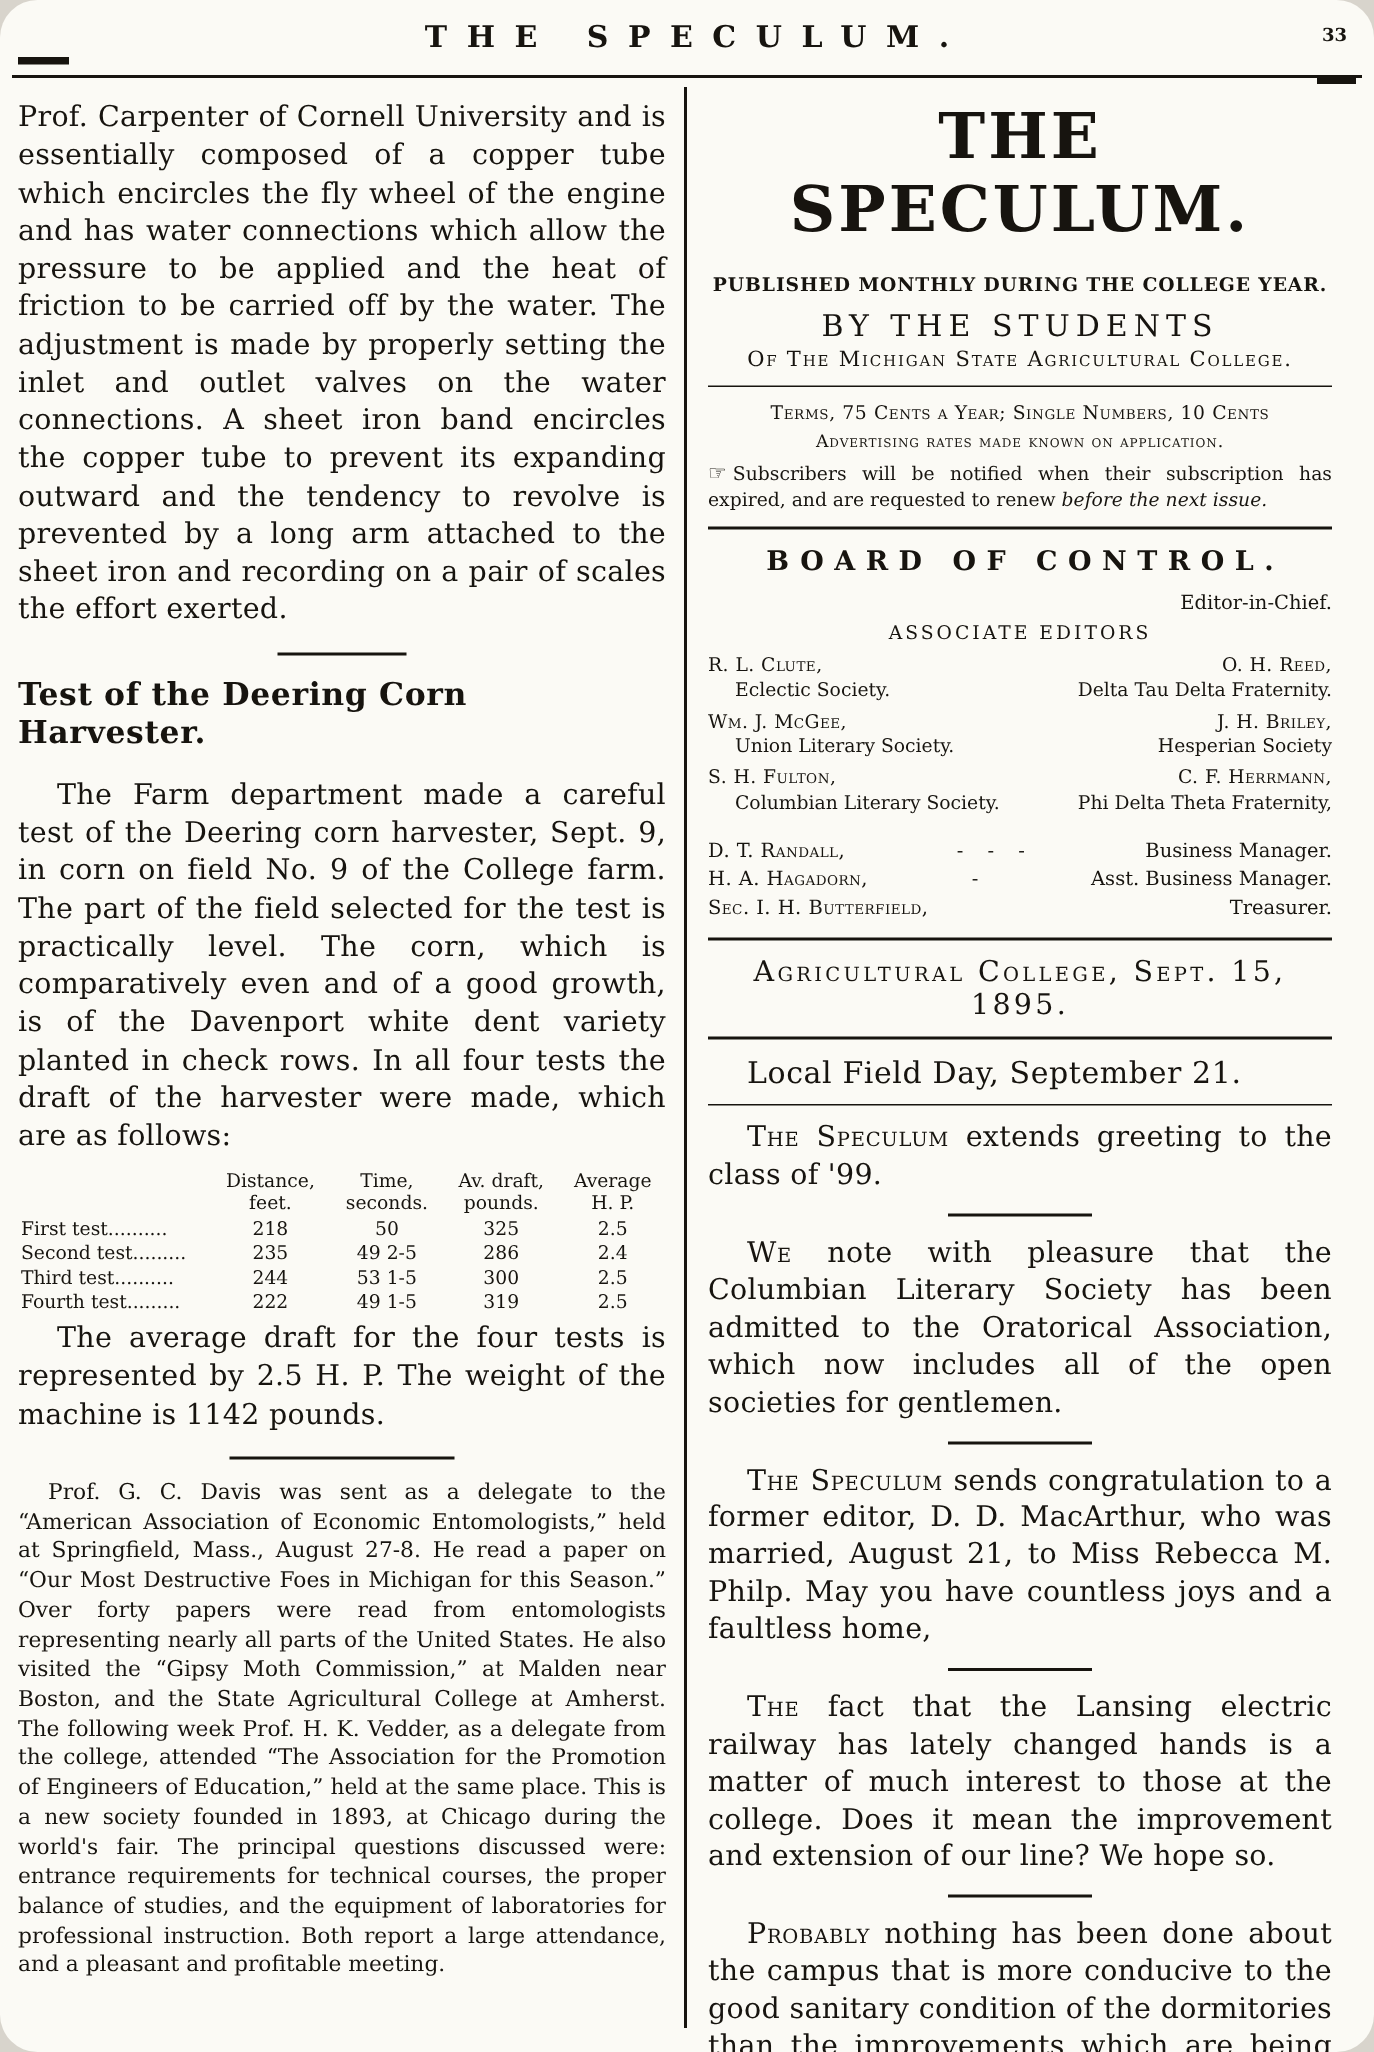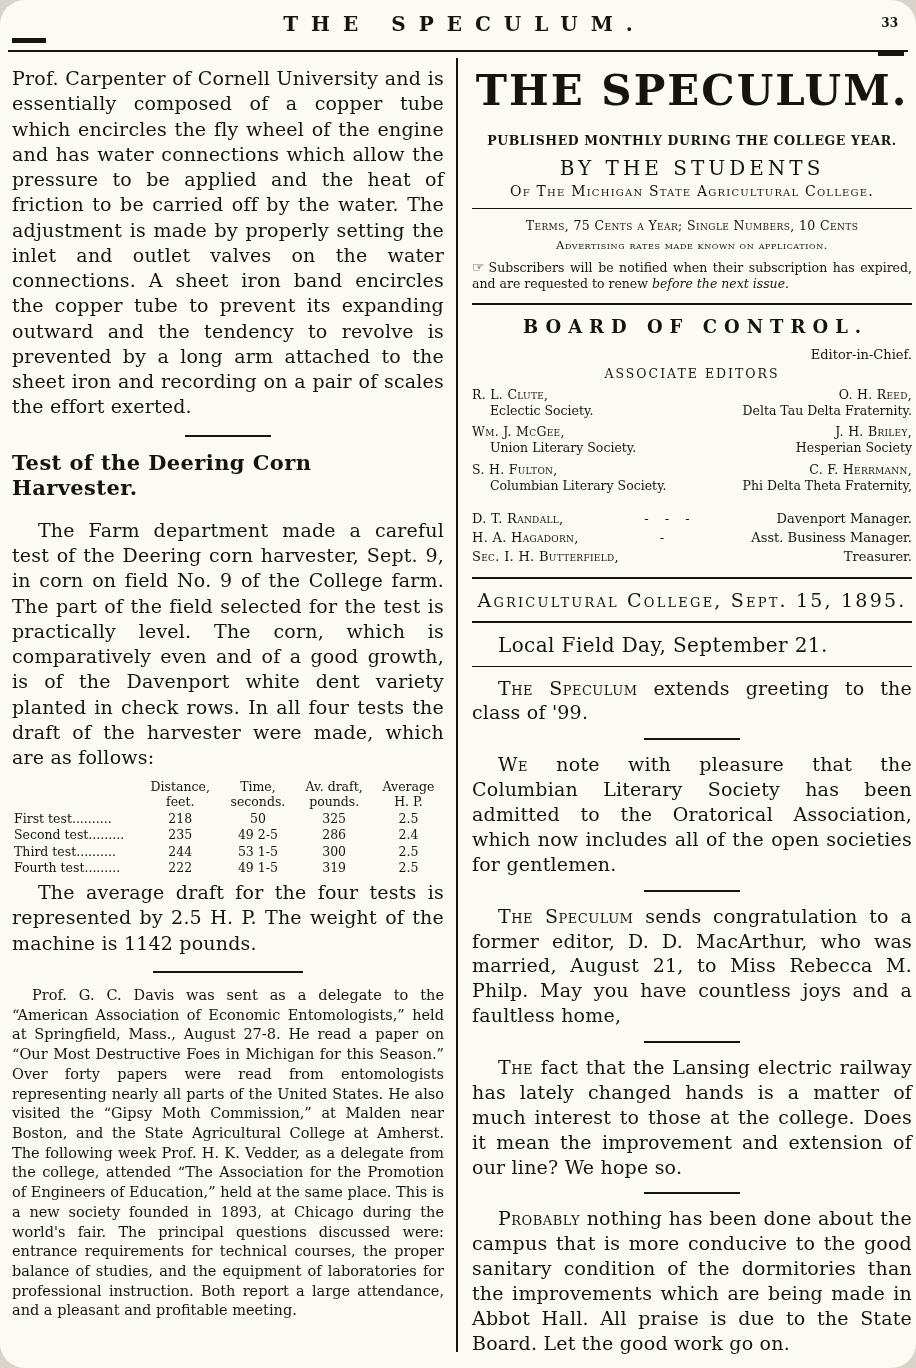--- a/index.html
+++ b/index.html
@@ -15,21 +15,21 @@
   .page-header h1 {
     text-align:center; font-size:20px; font-weight:bold;
     letter-spacing:13px; text-indent:13px;
   }
   .page-number { position:absolute; right:18px; top:16px; font-size:12px; font-weight:bold; }
   .ink-mark { position:absolute; background:#17140f; }
   .ink-left  { left:12px;  top:38px; width:34px; height:5px; }
   .ink-right { right:12px; top:52px; width:26px; height:4px; }
   .header-rule { border-top:2px solid #17140f; margin:0 8px; }
   
-  .columns { display:flex; padding:6px 2px 0 12px; height:1300px; }
+  .columns { display:flex; padding:6px 26px 0 12px; height:1300px; }
   .col-left  { width:444px; padding:8px 12px 0 0; }
   .col-divider { width:2px; background:#17140f; }
   .col-right { flex:1; padding:4px 2px 0 14px; }
   
   .body-text {
     font-size:19px; line-height:1.33; text-align:justify; text-indent:26px;
     letter-spacing:.2px;
   }
   .no-indent { text-indent:0; }
   .section-rule { width:86px; border-top:2px solid #17140f; margin:15px auto 13px; }
@@ -206,21 +206,21 @@
         <div class="assoc-cell right">
           <span class="names">C. F. Herrmann,</span>
           <span class="soc">Phi Delta Theta Fraternity,</span>
         </div>
       </div>
 
       <div class="officers-block">
         <div class="officer-row">
           <span class="names">D. T. Randall,</span>
           <span class="dashes">-      -      -</span>
-          <span>Davenport Manager.</span>
+          <span>Business Manager.</span>
         </div>
         <div class="officer-row">
           <span class="names">H. A. Hagadorn,</span>
           <span class="dashes">-</span>
           <span>Asst. Business Manager.</span>
         </div>
         <div class="officer-row">
           <span class="names">Sec. I. H. Butterfield,</span>
           <span class="dashes"></span>
           <span>Treasurer.</span>

